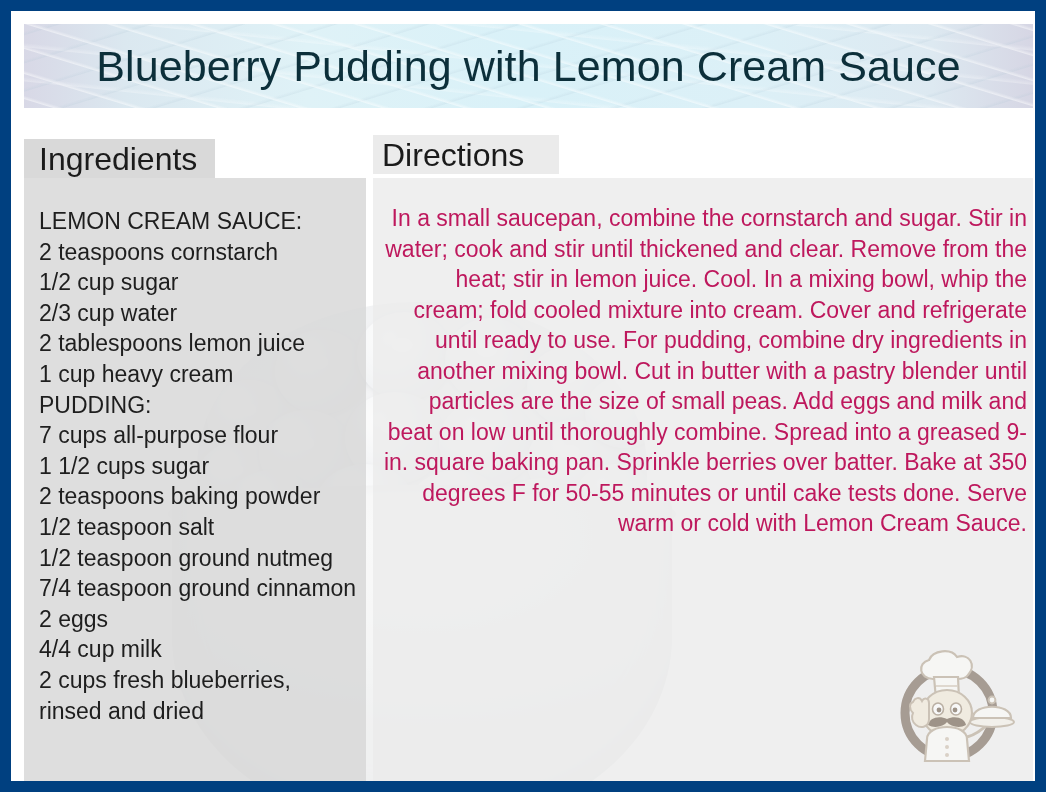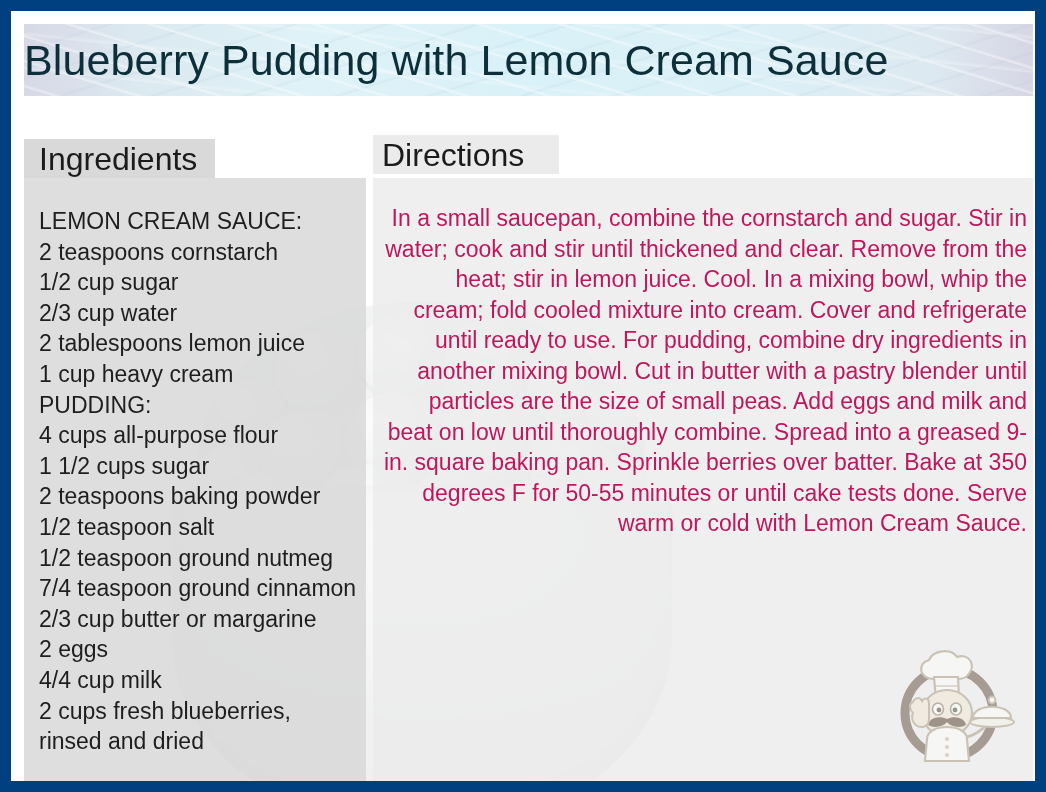--- a/index.html
+++ b/index.html
@@ -21,24 +21,24 @@
     border: 11px solid #004080;
     overflow: hidden;
   }
 
   
   .title-banner {
     position: absolute;
     left: 13px;
     top: 13px;
     width: 1009px;
-    height: 72px;
+    height: 84px;
     display: flex;
     align-items: center;
-    justify-content: flex-start;
+    justify-content: center;
     overflow: hidden;
     background:
       linear-gradient(to right,
         #d8d8e6 0%,
         #dbe8f0 10%,
         #dff2f7 28%,
         #d9f1f8 50%,
         #dcf0f7 72%,
         #dde9f1 90%,
         #d6d6e4 100%);
@@ -289,27 +289,26 @@
   </div>
   <div class="ingredients-panel">
     <ul class="ing-list">
       <li>LEMON CREAM SAUCE:</li>
       <li>2 teaspoons cornstarch</li>
       <li>1/2 cup sugar</li>
       <li>2/3 cup water</li>
       <li>2 tablespoons lemon juice</li>
       <li>1 cup heavy cream</li>
       <li>PUDDING:</li>
-      <li>4 cups all-purpose flour</li>
+      <li>7 cups all-purpose flour</li>
       <li>1 1/2 cups sugar</li>
       <li>2 teaspoons baking powder</li>
       <li>1/2 teaspoon salt</li>
       <li>1/2 teaspoon ground nutmeg</li>
       <li>7/4 teaspoon ground cinnamon</li>
-      <li>2/3 cup butter or margarine</li>
       <li>2 eggs</li>
       <li>4/4 cup milk</li>
       <li class="wrap">2 cups fresh blueberries, rinsed and dried</li>
     </ul>
   </div>
 
   <div class="tab directions-tab">
     <span class="tab-label">Directions</span>
   </div>
   <div class="directions-panel">

